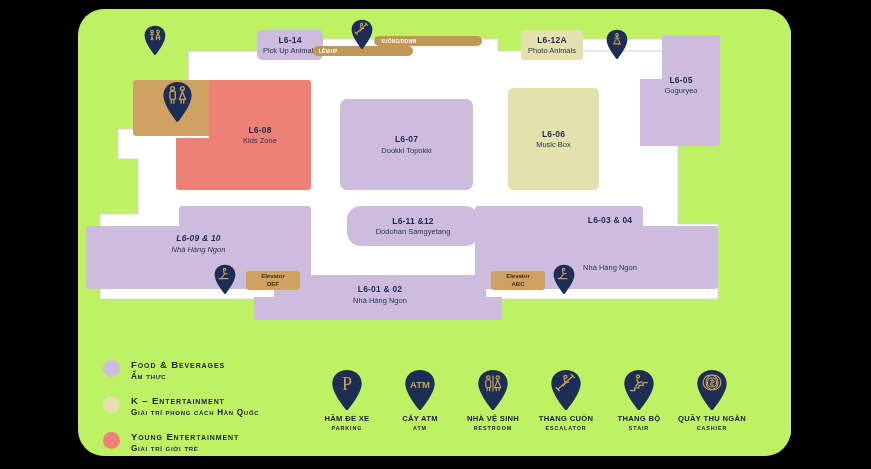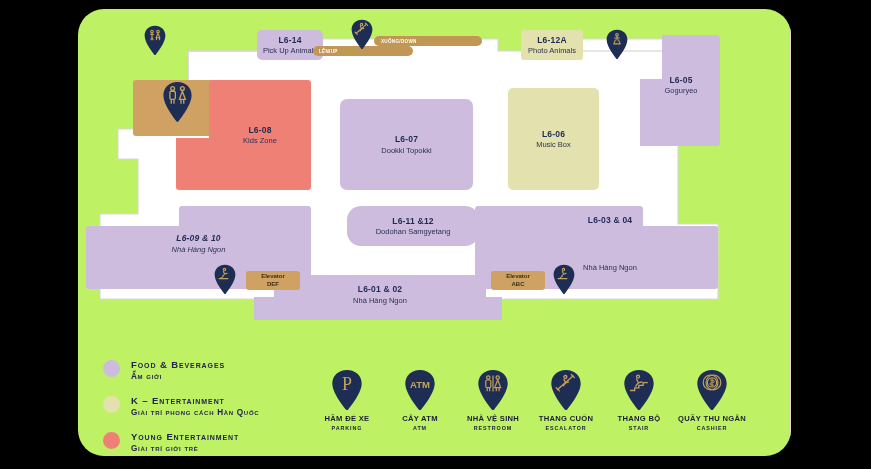--- a/index.html
+++ b/index.html
@@ -236,21 +236,21 @@
         </svg>
       </div>
 
     </div>
 
     <div id="legend">
       <div class="lg-row">
         <div class="lg-dot" style="background:#cdbcdd;"></div>
         <div>
           <div class="lg-t1">Food &amp; Beverages</div>
-          <div class="lg-t2">Ẩm giới</div>
+          <div class="lg-t2">Ẩm thực</div>
         </div>
       </div>
       <div class="lg-row">
         <div class="lg-dot" style="background:#e3e1ae;"></div>
         <div>
           <div class="lg-t1">K – Entertainment</div>
           <div class="lg-t2">Giải trí phong cách Hàn Quốc</div>
         </div>
       </div>
       <div class="lg-row">

